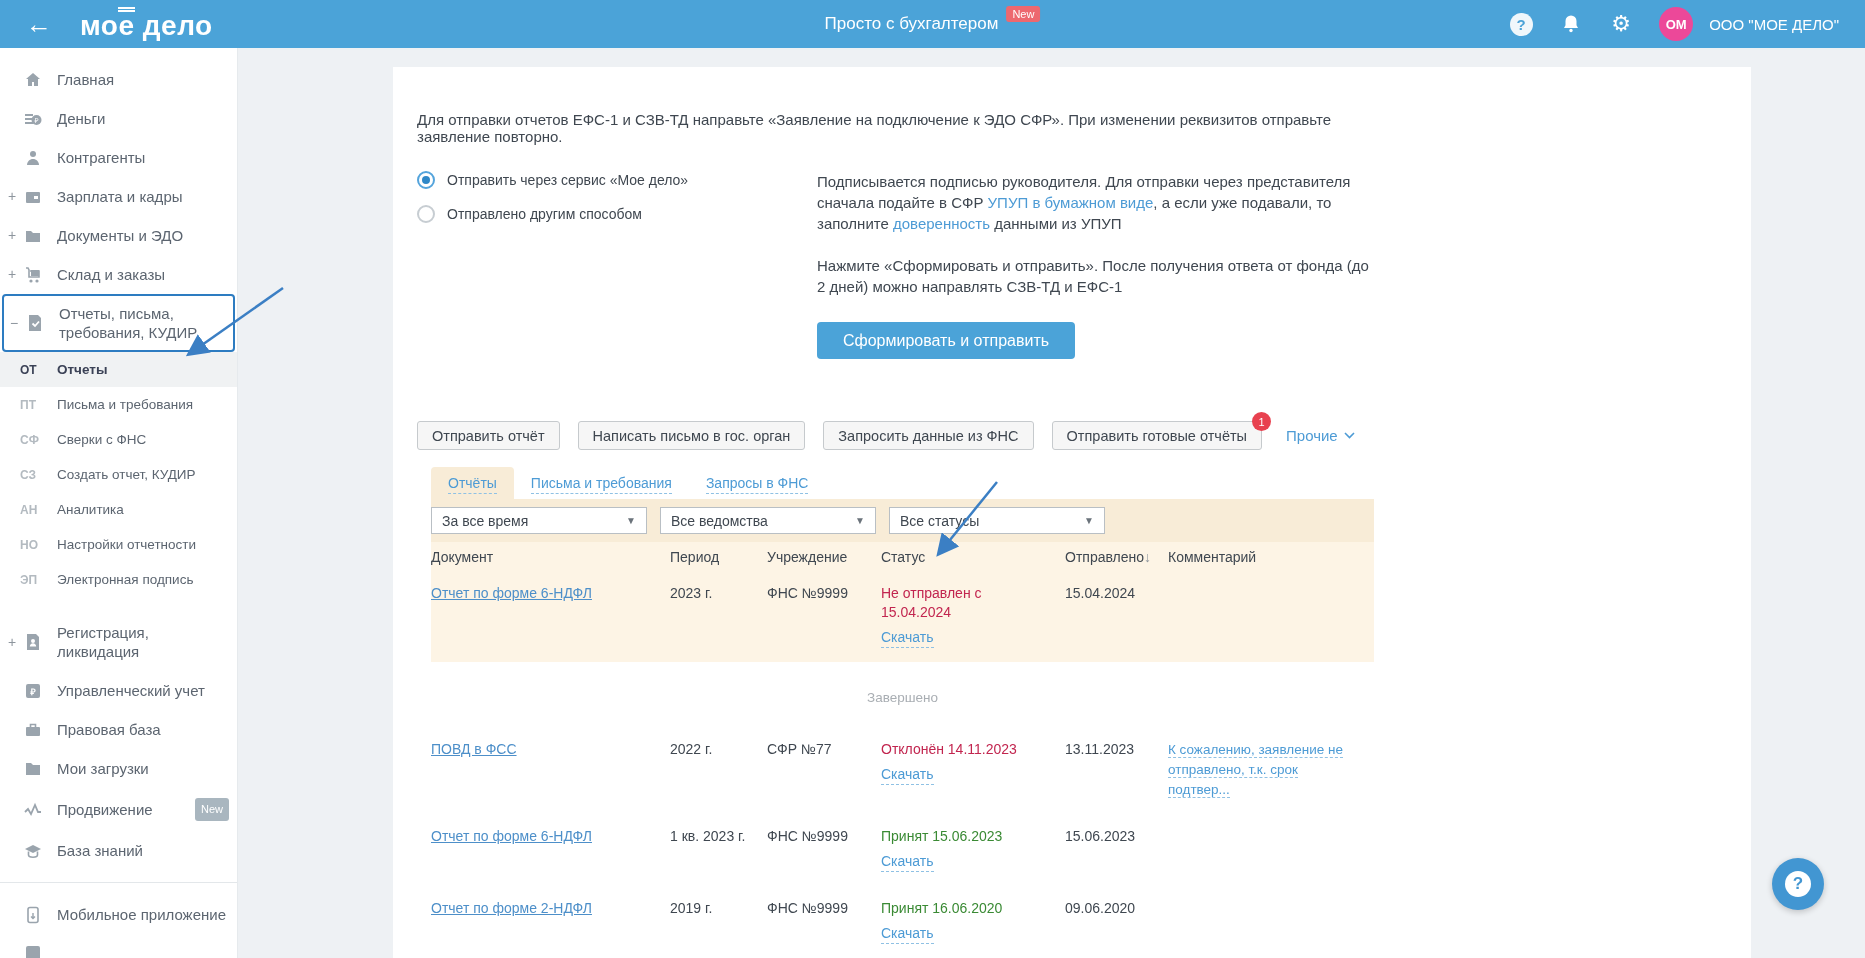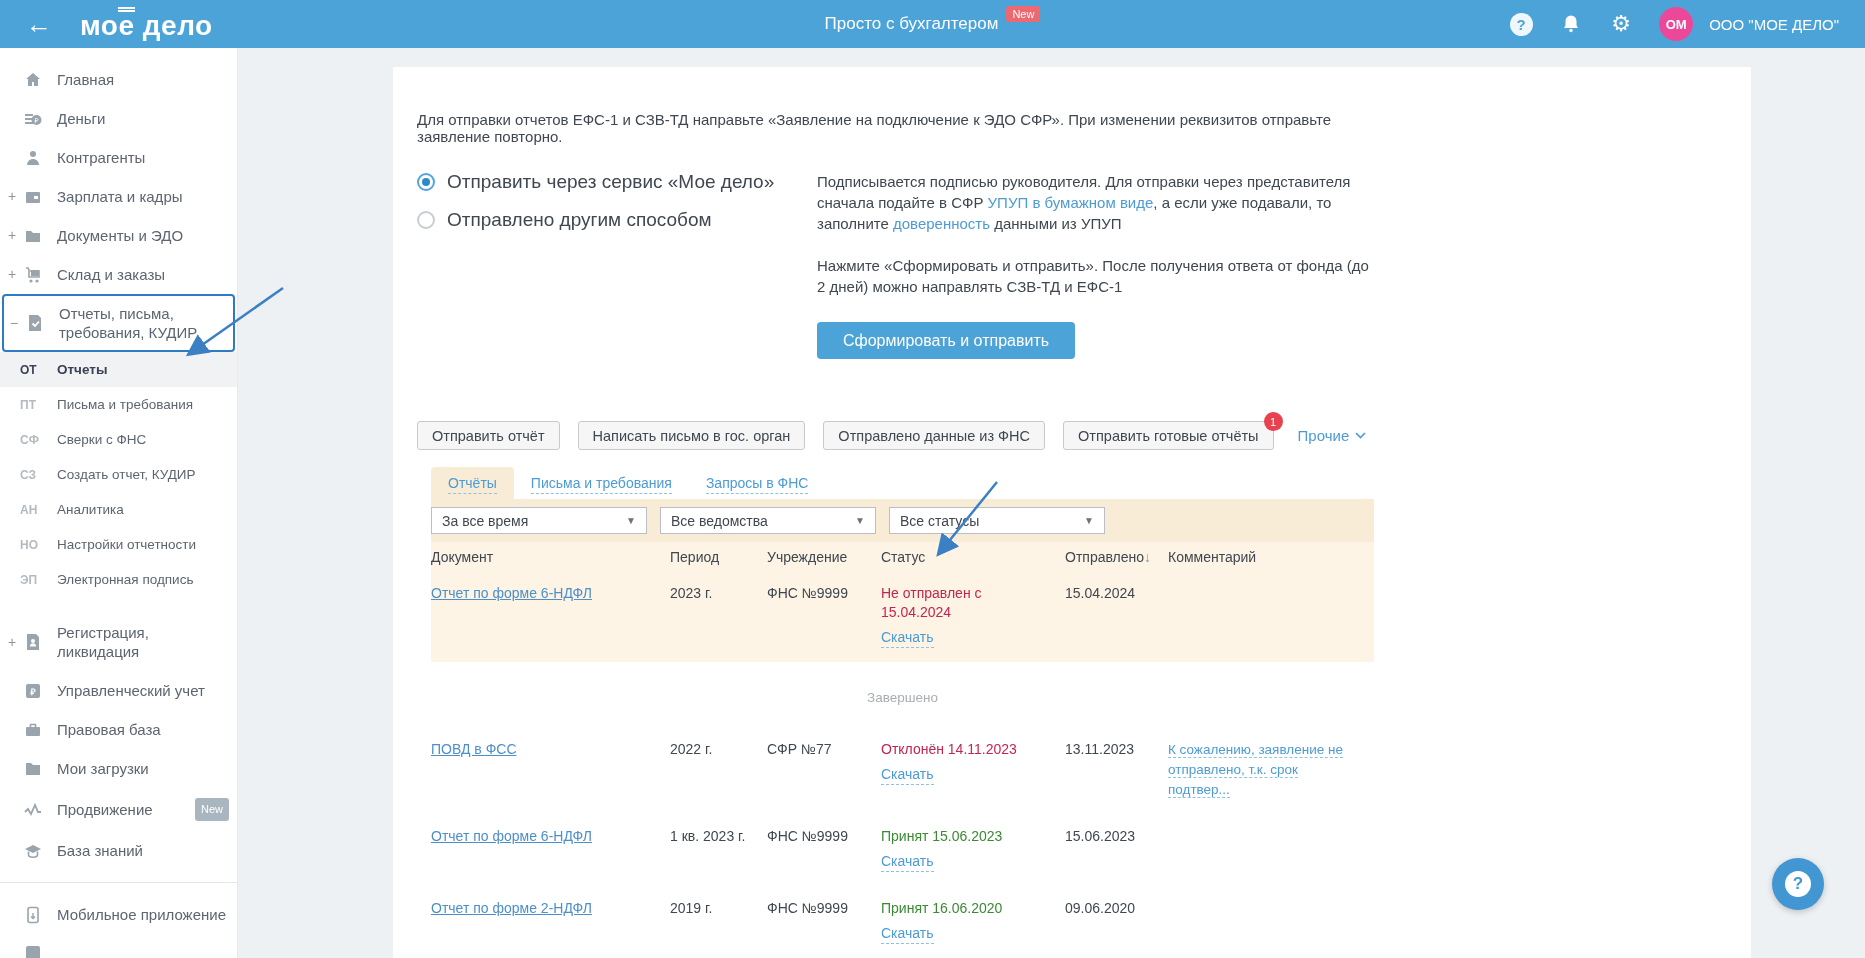--- a/index.html
+++ b/index.html
@@ -43,21 +43,21 @@
   .page-title { font-size:23px; font-weight:bold; color:#333A41; margin:8px 0 0 0; }
   .intro { margin-top:20px; font-size:15px; line-height:17px; color:#3F4750; max-width:940px; }
 
   .options-row { display:flex; margin-top:26px; height:198px; }
   .options-col { width:376px; flex:none; }
   .radio-row { display:flex; align-items:center; gap:12px; margin-bottom:16px; cursor:pointer; }
   .radio { width:18px; height:18px; border-radius:50%; flex:none; position:relative; }
   .radio.on { border:2px solid #54A4DC; }
   .radio.on::after { content:""; position:absolute; left:3px; top:3px; width:8px; height:8px; border-radius:50%; background:#2F88C8; }
   .radio.off { border:2px solid #C7CDD2; }
-  .radio-label { font-size:19px; color:#3F4750; }
+  .radio-label { font-size:14px; color:#3F4750; }
   .note-col { margin-left:24px; width:560px; font-size:15px; line-height:21px; color:#3F4750; }
   .note-p2 { margin-top:21px; }
   a.lnk { color:#4D9BD5; text-decoration:none; cursor:pointer; }
   .submit-btn { margin-top:25px; background:#4BA3D8; border:none; color:#fff; font-size:16px; font-family:inherit; padding:0 26px; height:37px; border-radius:4px; cursor:pointer; }
 
   .actions-row { display:flex; align-items:center; gap:18px; margin-top:52px; }
   .act-btn { position:relative; background:#F6F6F6; border:1px solid #C6CACD; border-radius:3px; height:29px; padding:0 14px; font-size:14.5px; color:#3F4750; font-family:inherit; cursor:pointer; white-space:nowrap; }
   .count-badge { position:absolute; top:-10px; right:-10px; width:19px; height:19px; border-radius:50%; background:#E8414F; color:#fff; font-size:11px; display:flex; align-items:center; justify-content:center; }
   .more-link { display:flex; align-items:center; gap:6px; color:#4D9BD5; font-size:15px; margin-left:6px; cursor:pointer; }
 
@@ -342,21 +342,21 @@
         <div class="note-col">
           <p><span>Подписывается подписью руководителя. Для отправки через представителя сначала подайте в СФР </span><a class="lnk">УПУП в бумажном виде</a><span>, а если уже подавали, то заполните </span><a class="lnk">доверенность</a><span> данными из УПУП</span></p>
           <p class="note-p2">Нажмите «Сформировать и отправить». После получения ответа от фонда (до 2 дней) можно направлять СЗВ-ТД и ЕФС-1</p>
           <button class="submit-btn">Сформировать и отправить</button>
         </div>
       </div>
 
       <div class="actions-row">
         <button class="act-btn">Отправить отчёт</button>
         <button class="act-btn">Написать письмо в гос. орган</button>
-        <button class="act-btn">Отправлено данные из ФНС</button>
+        <button class="act-btn">Запросить данные из ФНС</button>
         <button class="act-btn"><span>Отправить готовые отчёты</span><span class="count-badge">1</span></button>
         <span class="more-link">
           <span>Прочие</span>
           <svg width="11" height="7" viewBox="0 0 11 7">
               <path d="M1 1l4.5 4.5L10 1" fill="none" stroke="#4D9BD5" stroke-width="1.6"></path>
             </svg>
         </span>
       </div>
 
       <div class="report-section">

